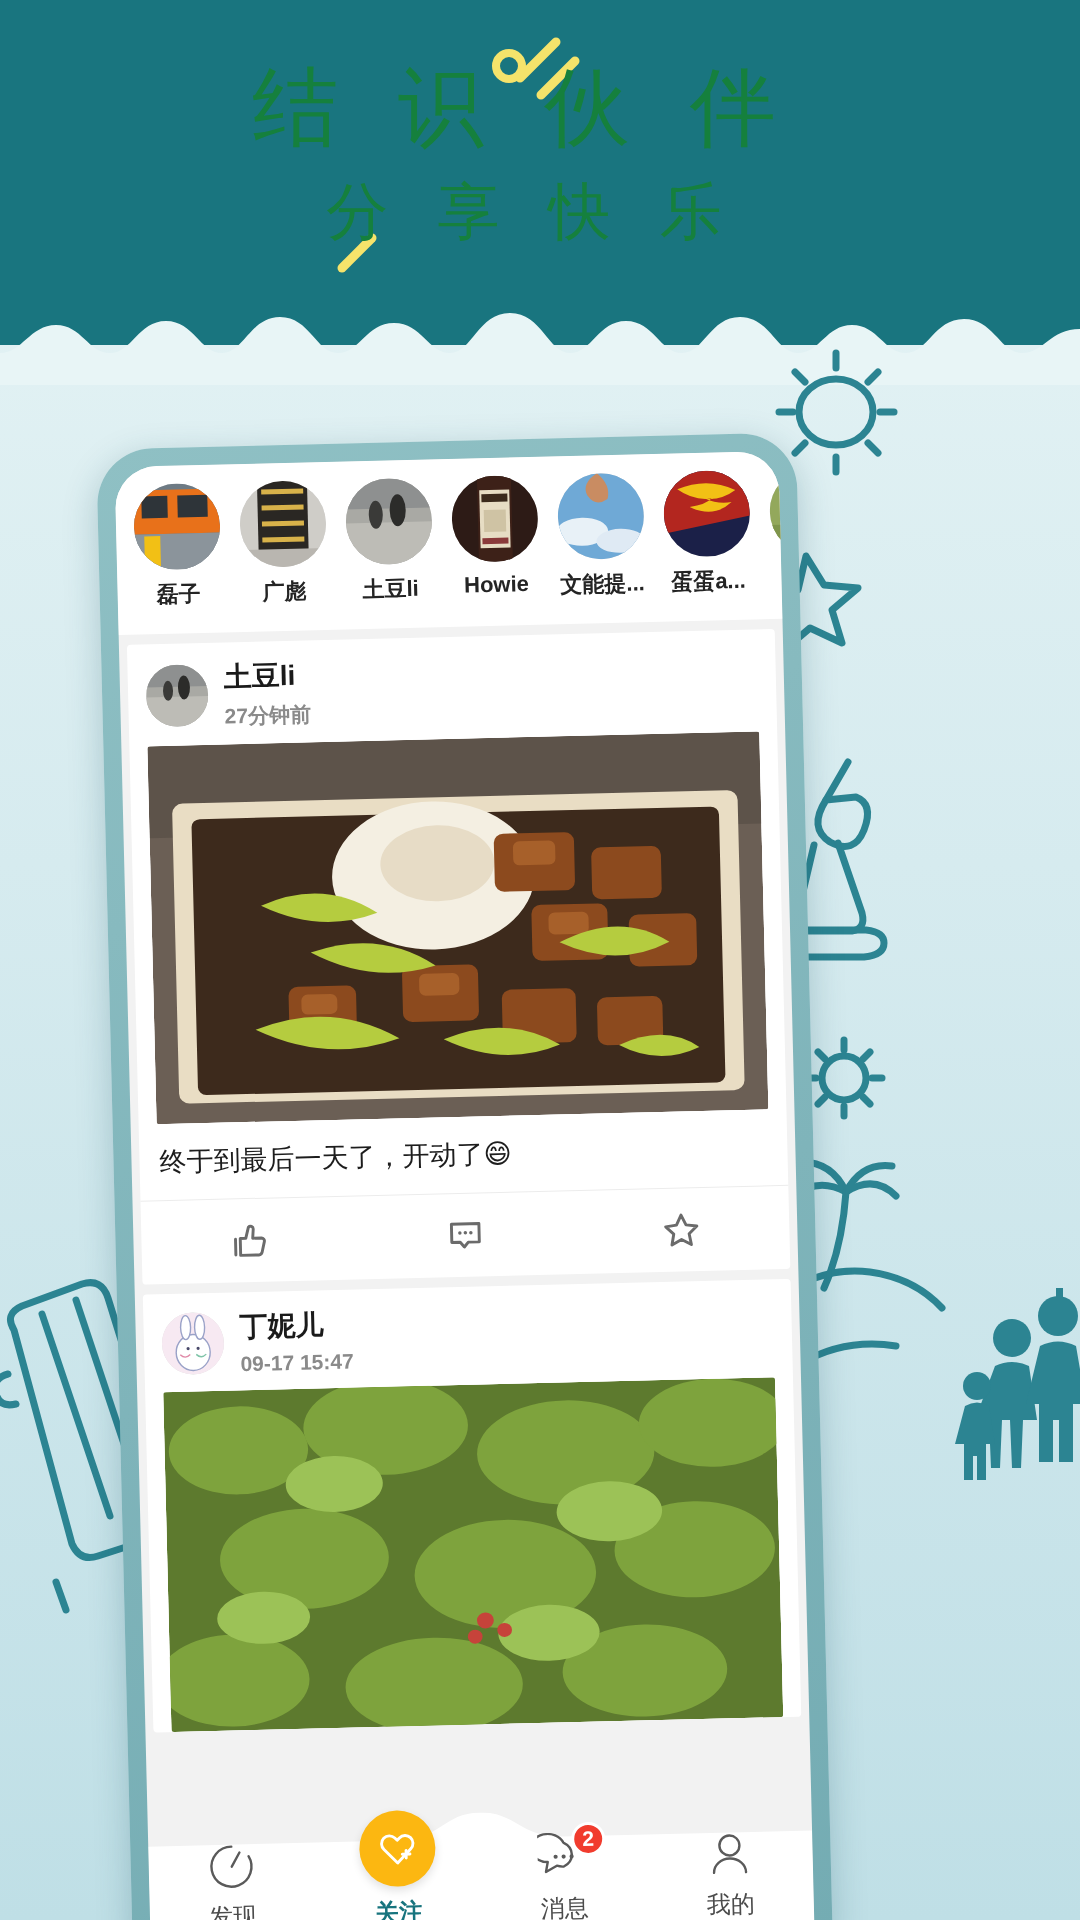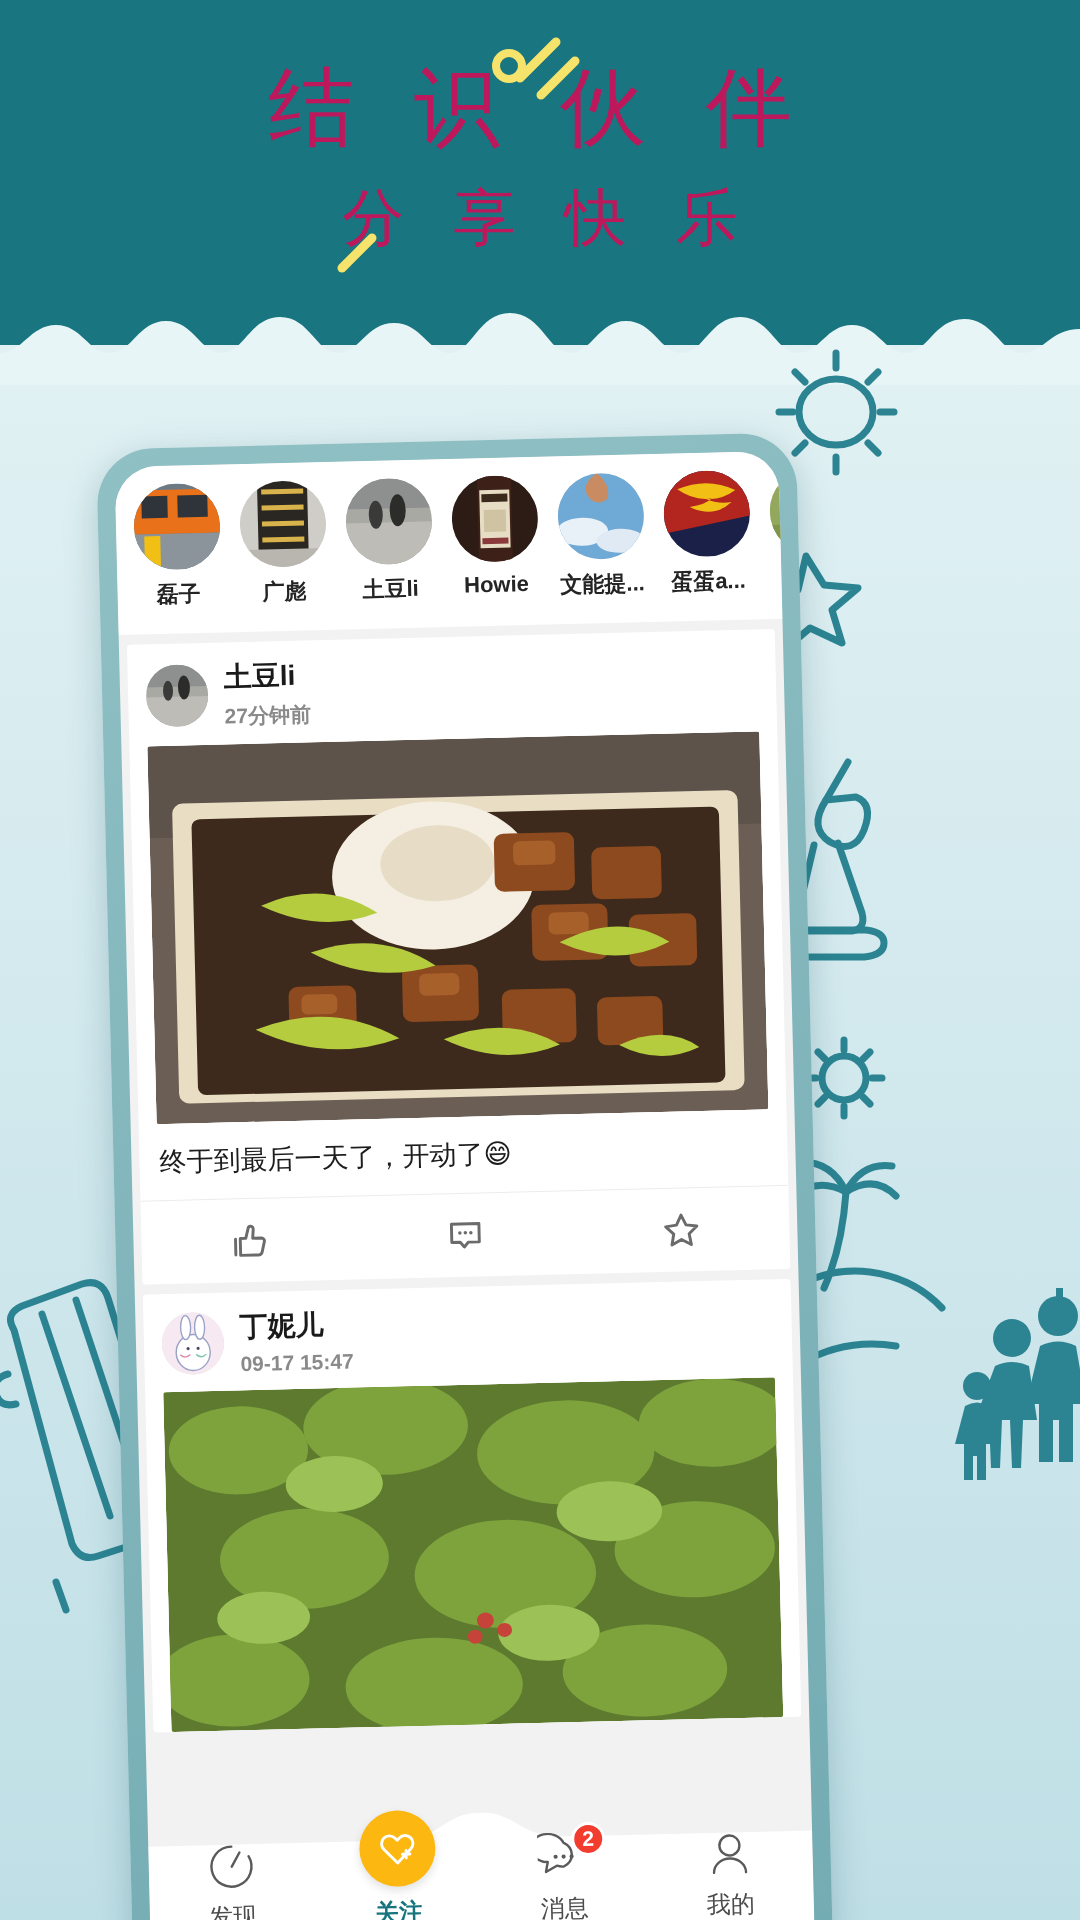--- a/index.html
+++ b/index.html
@@ -16,33 +16,33 @@
     background:linear-gradient(180deg,#e8f5f6 0%,#d6ebef 45%,#bfdfe6 100%);
   }
   #hero-banner{
     position:absolute; left:0; top:0; width:1080px; height:345px;
     background:#19757f;
   }
   #cloud-scallop{ position:absolute; left:0; top:295px; width:1080px; height:90px; }
 
   
   #hero-text{
-    position:absolute; left:16px; top:62px; width:1028px;
-    text-align:center; color:#be185d; z-index:5;
+    position:absolute; left:0; top:62px; width:1028px;
+    text-align:center; color:#15803d; z-index:5;
     pointer-events:none;
   }
   .hero-line1{
     font-size:86px; line-height:1.05; font-weight:400;
     letter-spacing:18px; text-indent:18px;
     display:block;
   }
   .hero-line2{
     font-size:62px; line-height:1.15; font-weight:400;
     letter-spacing:16px; text-indent:16px;
-    display:block; margin-top:30px; padding-left:20px;
+    display:block; margin-top:24px; padding-left:20px;
   }
   #deco-marks{ position:absolute; left:0; top:0; width:1080px; height:345px; z-index:4; }
 
   
   #doodles{ position:absolute; inset:0; z-index:1; }
 
   
   #phone{
     position:absolute; left:96px; top:441px;
     width:700px; height:1500px;

